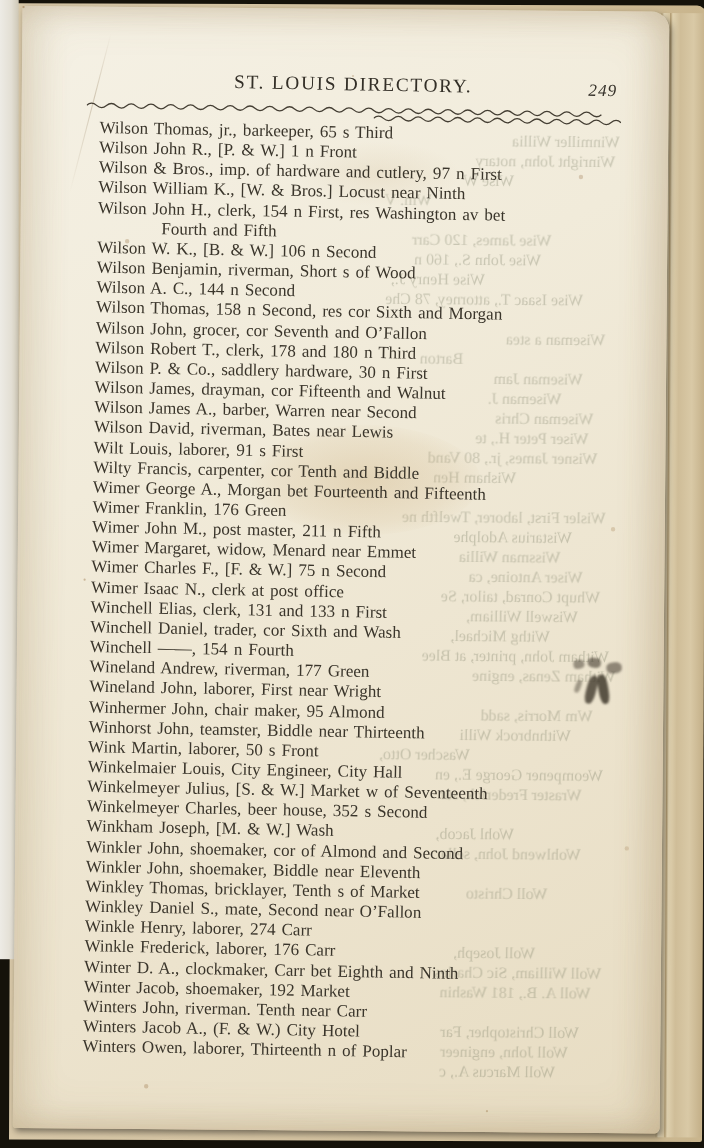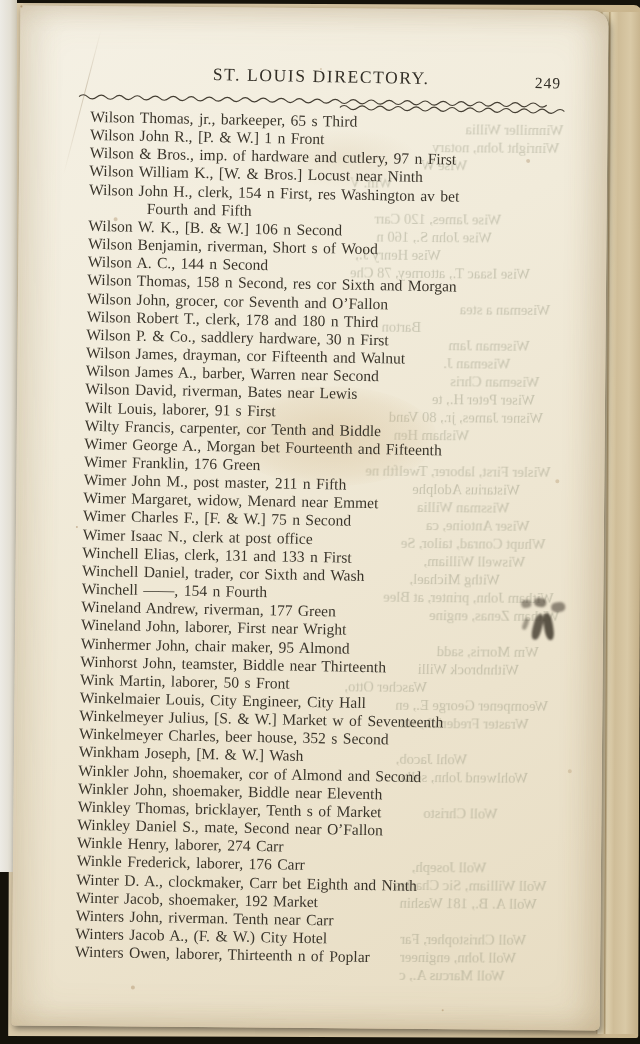--- a/index.html
+++ b/index.html
@@ -23,21 +23,21 @@
     transform:rotate(.5deg);transform-origin:50% 50%;
     background:linear-gradient(150deg,#f5f1e5 0%,#f1ebda 35%,#ece3cd 70%,#e7dcc2 100%);
     border-radius:3px 16px 5px 3px;
     box-shadow:inset 0 0 46px rgba(151,120,70,.16), inset -14px 0 26px rgba(140,108,58,.18),
       inset 18px 0 26px rgba(150,120,75,.12), 2px 3px 6px rgba(0,0,0,.45);}
   .content{position:absolute;left:0;top:0;width:588px;height:1020px;
     transform:rotate(.55deg);transform-origin:300px 0;color:#38332a;}
 
   .headerline{position:relative;margin:58px 44px 0 60px;height:24px;}
   .title{text-align:center;font-size:17.5px;letter-spacing:1.6px;color:#332f27;}
-  .pagenum{position:absolute;right:2px;top:4px;font-size:15.5px;letter-spacing:1px;color:#332f27;}
+  .pagenum{position:absolute;right:2px;top:4px;font-size:15.5px;letter-spacing:1px;color:#332f27;font-style:italic;}
   .wave-row{margin:2px 0 0 60px;height:10px;}
   .wave path{fill:none;stroke:#443e33;stroke-width:1.15;}
   .wave2{position:absolute;right:42px;top:94px;}
 
   .entries{margin:10px 38px 0 72px;font-size:15.5px;line-height:18.15px;
     word-spacing:1.6px;color:#3a352b;}
   .entry{margin:0;padding:0;}
   .entry span{display:block;white-space:nowrap;}
   .entry .cont{padding-left:58px;}
 

